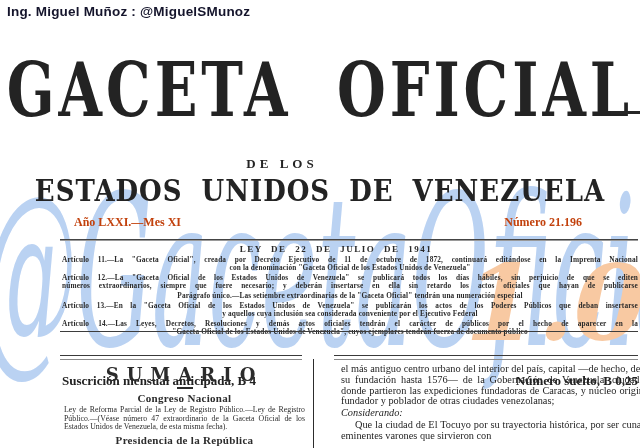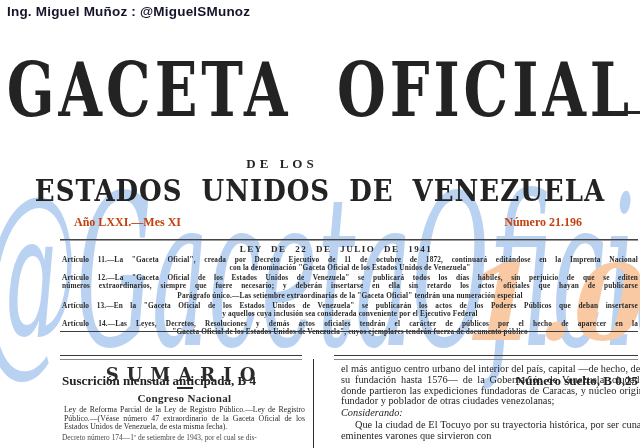--- a/index.html
+++ b/index.html
@@ -109,20 +109,21 @@
   <div class="layer rule-seg seg-left"></div>
   <div class="layer rule-seg seg-right"></div>
 
   <div class="layer col-divider"></div>
 
   <div class="layer col-left">
     <div class="sumario-title">SUMARIO</div>
     <div class="sumario-dash"></div>
     <div class="section-head">Congreso Nacional</div>
     <div class="sumario-entry">Ley de Reforma Parcial de la Ley de Registro Público.—Ley de Registro Público.—(Véase número 47 extraordinario de la Gaceta Oficial de los Estados Unidos de Venezuela, de esta misma fecha).</div>
+    <div class="section-head">Presidencia de la República</div>
     <div class="sumario-partial">Decreto número 174—1º de setiembre de 1943, por el cual se dis-</div>
   </div>
 
   <div class="layer col-right">
     <div class="body-par">el más antiguo centro urbano del interior del país, capital —de hecho, desde su fundación hasta 1576— de la Gobernación de Venezuela; ciudad de donde partieron las expediciones fundadoras de Caracas, y núcleo original, fundador y poblador de otras ciudades venezolanas;</div>
     <div class="considerando">Considerando:</div>
     <div class="body-par indent">Que la ciudad de El Tocuyo por su trayectoria histórica, por ser cuna de eminentes varones que sirvieron con</div>
   </div>
 
 </div>

